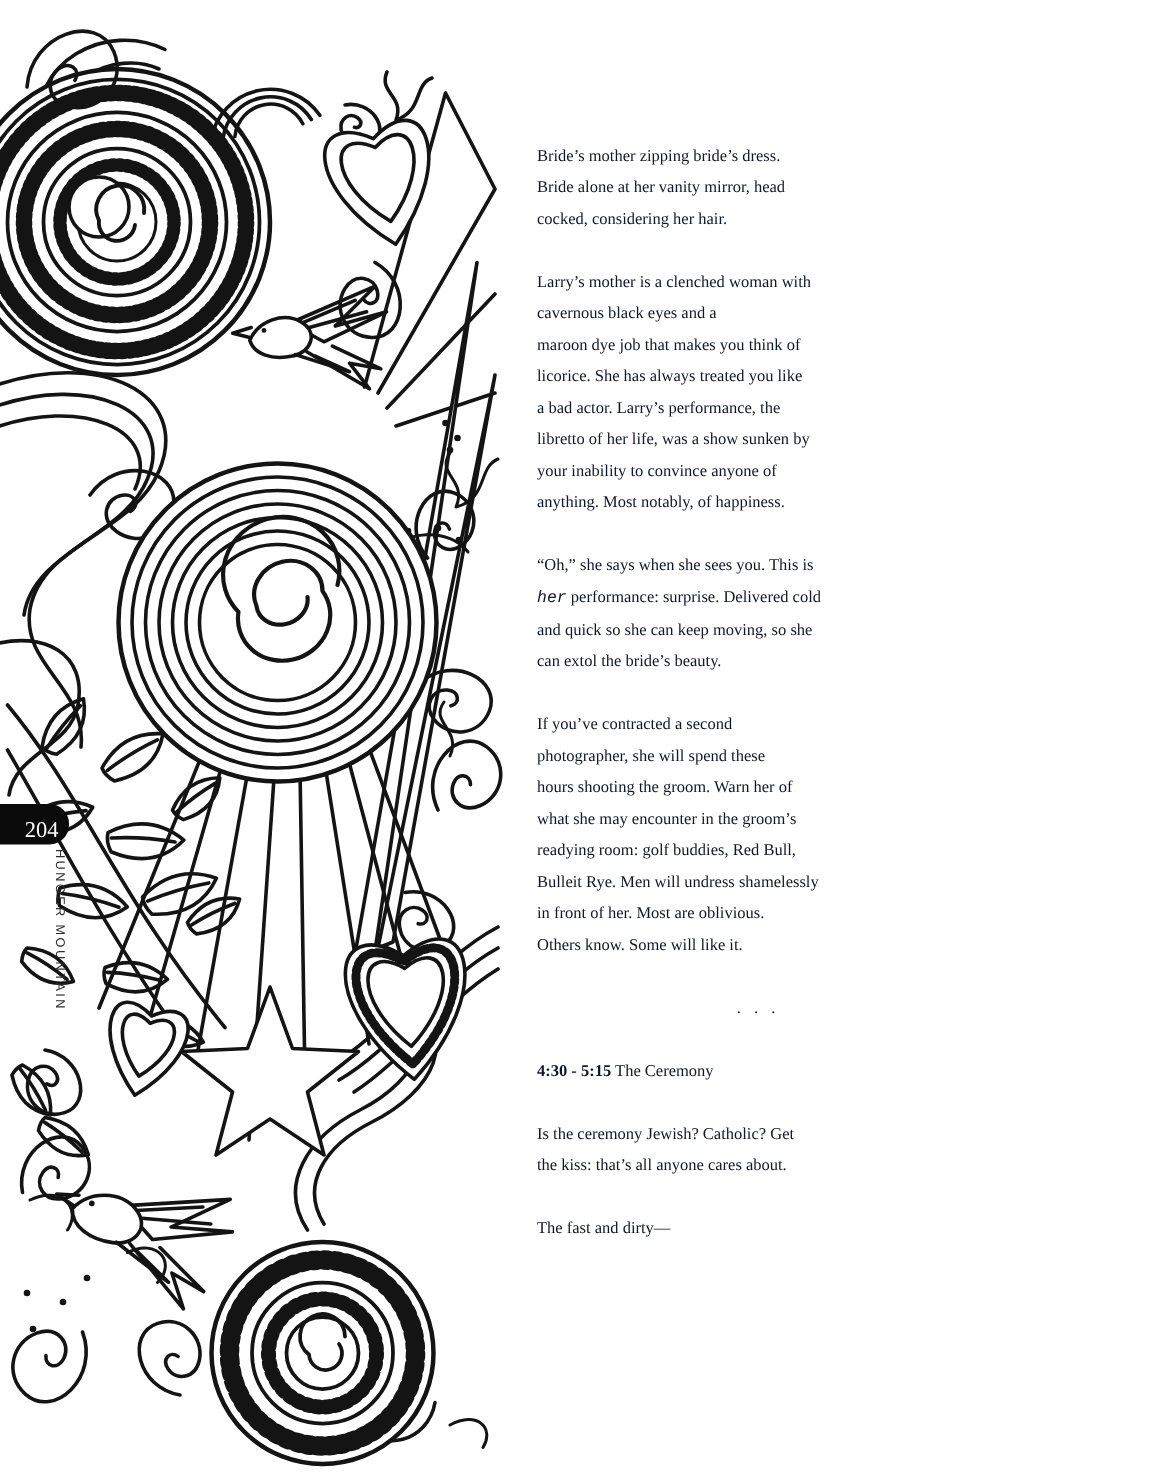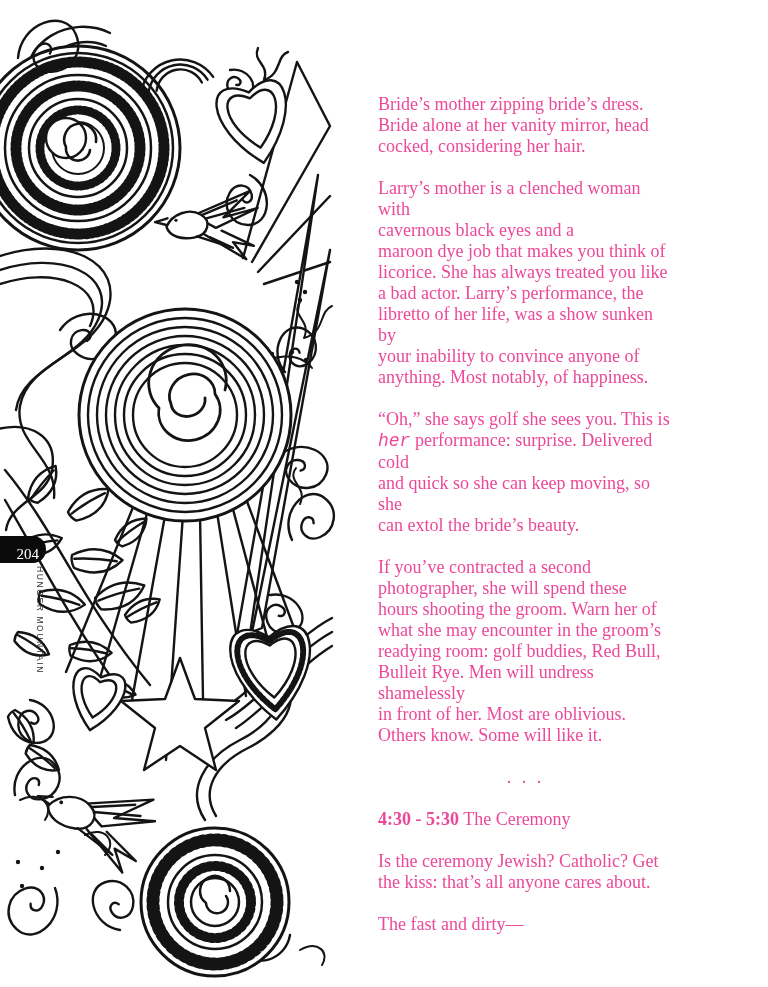--- a/index.html
+++ b/index.html
@@ -16,22 +16,22 @@
     padding-right:7px; box-sizing:border-box;
     color:#ffffff; font-size:15px; z-index:3;
   }
   .spine-text {
     position:absolute; left:35px; top:566px; z-index:3;
     writing-mode:vertical-rl;
     font-family:"Liberation Sans","DejaVu Sans",sans-serif;
     font-size:8.5px; letter-spacing:1.6px; color:#2e2e2e;
   }
   .text-column {
-    position:absolute; left:378px; top:94px; width:295px; z-index:2;
-    color:#ec4899; font-size:18px; line-height:21px;
+    position:absolute; left:358px; top:94px; width:295px; z-index:2;
+    color:#0f172a; font-size:11px; line-height:21px;
   }
   .text-column p { margin:0 0 21px 0; white-space:pre-line; }
   .separator { text-align:center; letter-spacing:3px; margin-bottom:18px; }
   .heading .time { font-weight:bold; }
   .italic-word { font-style:italic;font-family:Liberation Mono, monospace; }
 </style>
 </head>
 <body>
 
 <div class="page">
@@ -193,32 +193,32 @@
 Bride alone at her vanity mirror, head
 cocked, considering her hair.</p>
     <p>Larry’s mother is a clenched woman with
 cavernous black eyes and a
 maroon dye job that makes you think of
 licorice. She has always treated you like
 a bad actor. Larry’s performance, the
 libretto of her life, was a show sunken by
 your inability to convince anyone of
 anything. Most notably, of happiness.</p>
-    <p><span>“Oh,” she says golf she sees you. This is
+    <p><span>“Oh,” she says when she sees you. This is
 </span><span class="italic-word">her</span><span> performance: surprise. Delivered cold
 and quick so she can keep moving, so she
 can extol the bride’s beauty.</span></p>
     <p>If you’ve contracted a second
 photographer, she will spend these
 hours shooting the groom. Warn her of
 what she may encounter in the groom’s
 readying room: golf buddies, Red Bull,
 Bulleit Rye. Men will undress shamelessly
 in front of her. Most are oblivious.
 Others know. Some will like it.</p>
     <p class="separator">. . .</p>
-    <p class="heading"><span class="time">4:30 - 5:30</span><span> The Ceremony</span></p>
+    <p class="heading"><span class="time">4:30 - 5:15</span><span> The Ceremony</span></p>
     <p>Is the ceremony Jewish? Catholic? Get
 the kiss: that’s all anyone cares about.</p>
     <p>The fast and dirty—</p>
   </main>
 
 </div>
 
 </body></html>

